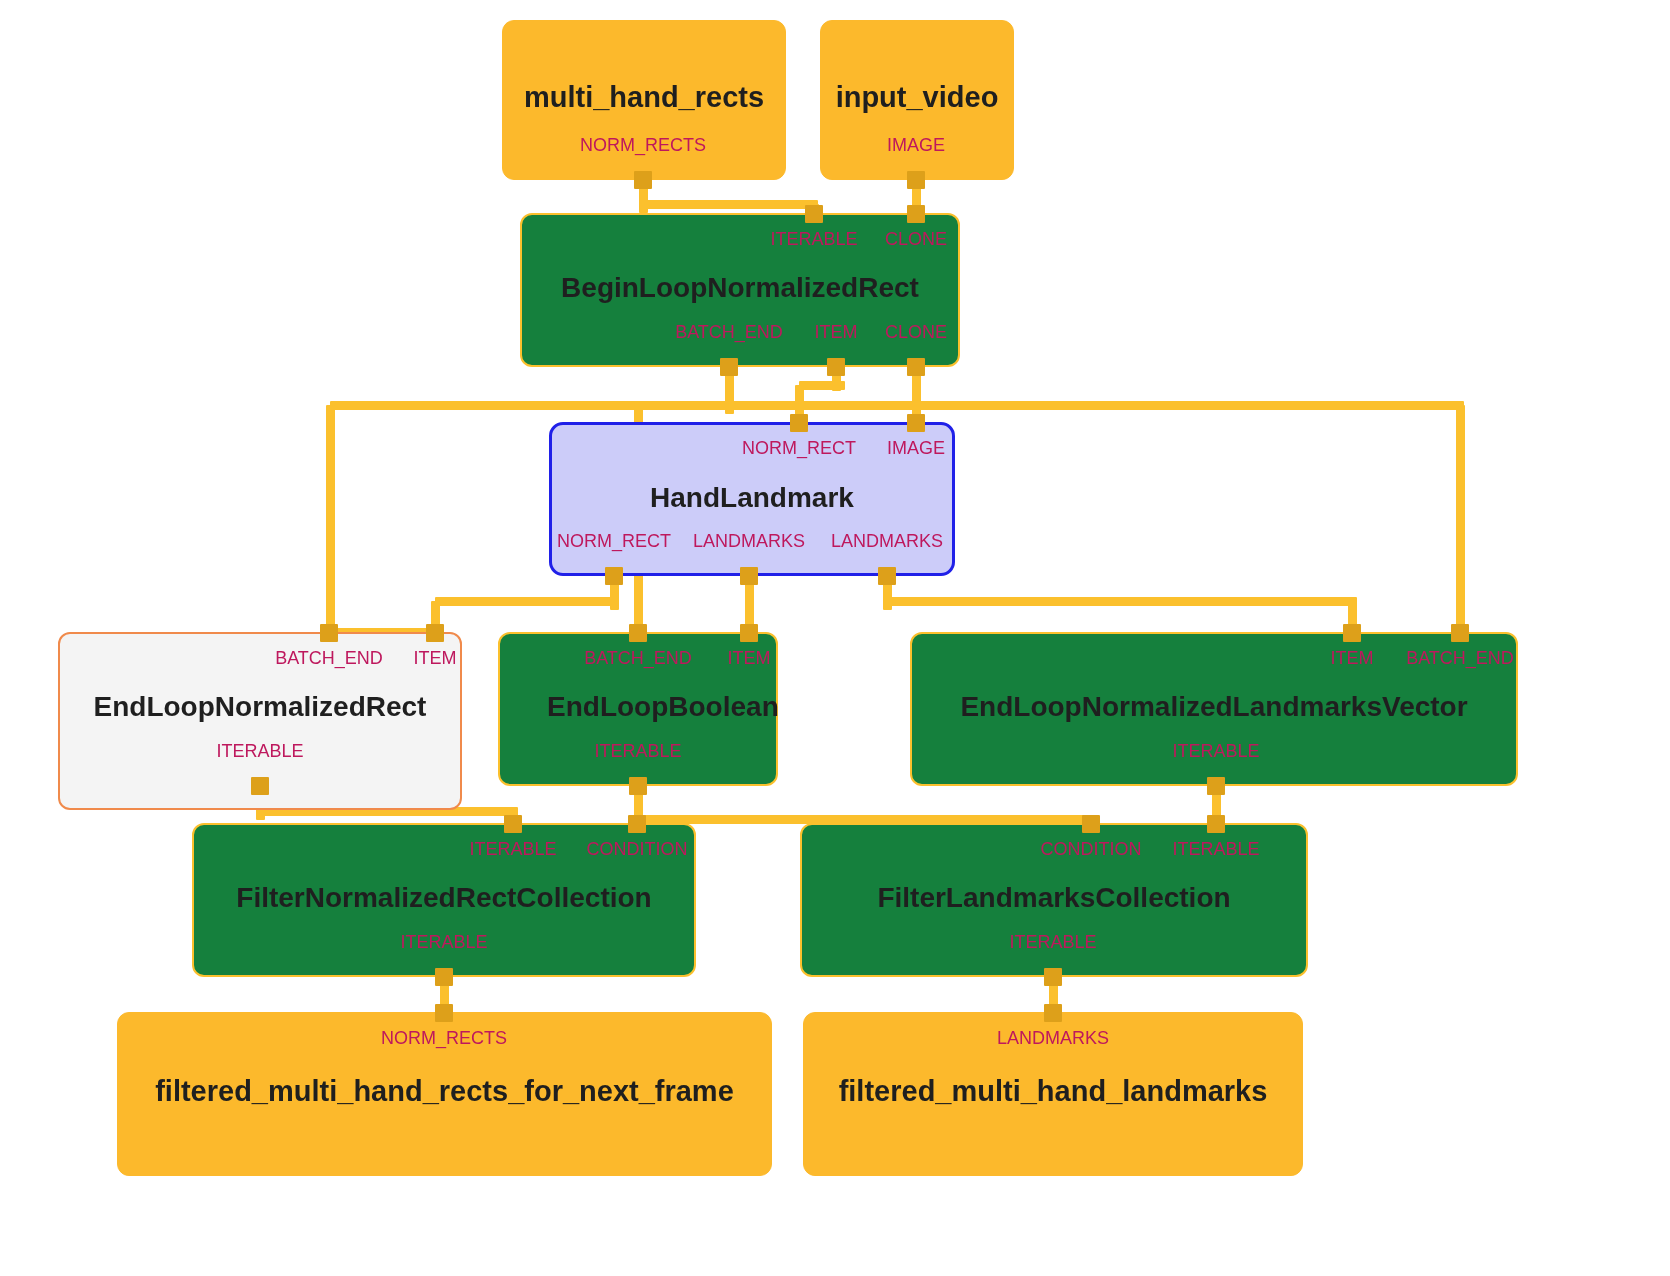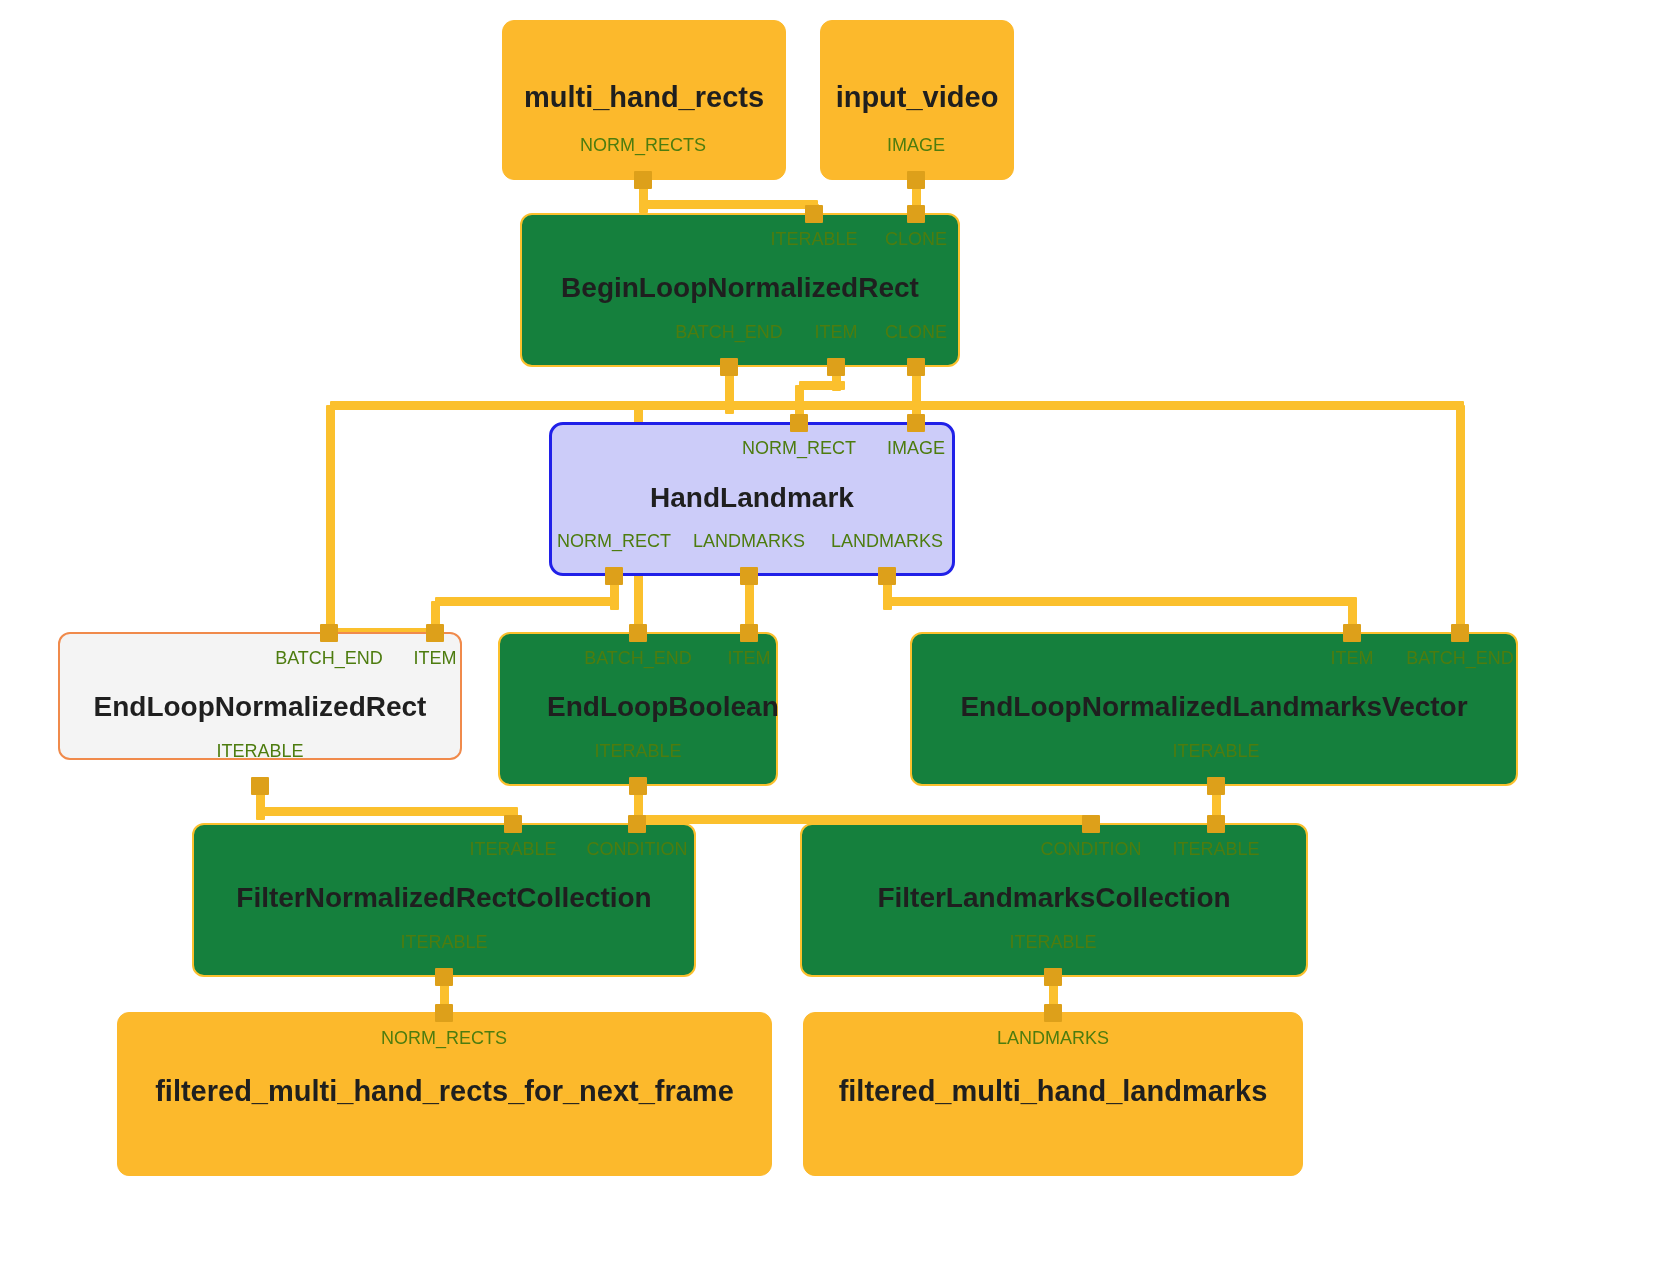--- a/index.html
+++ b/index.html
@@ -13,21 +13,21 @@
   }
   .node.io{background:#fcb92c;border:1px solid #fcb92c;padding-left:7px;}
   .node.io .title{font-size:29px;}
   .node.calc{background:#15803d;border:2.5px solid #fbc02d;}
   .node.calc .title{font-size:28px;}
   .node.model{background:#ccccf9;border:3px solid #2020e8;}
   .node.model .title{font-size:28px;}
   .node.selected{background:#f4f4f4;border:2.5px solid #f08a4b;}
 
   .port-label{
-    position:absolute;font-size:18px;color:#4d7c0f;
+    position:absolute;font-size:18px;color:#be185d;
     white-space:nowrap;transform:translateX(-50%);text-align:center;
   }
   .port{
     position:absolute;width:18px;height:18px;background:#dda01a;
     transform:translateX(-50%);border-radius:1px;
   }
 
   .edge{position:absolute;background:#fbc02d;border-radius:1px;}
   .edge.h{height:9px;}
   .edge.v{width:9px;}
@@ -98,21 +98,21 @@
       <div class="port-label" style="left: 799px; top: 438px;">NORM_RECT</div>
       <div class="port" style="left: 799px; top: 414px;"></div>
       <div class="port-label" style="left: 916px; top: 438px;">IMAGE</div>
       <div class="port" style="left: 916px; top: 414px;"></div>
       <div class="port-label" style="left: 614px; top: 531px;">NORM_RECT</div>
       <div class="port" style="left: 614px; top: 567px;"></div>
       <div class="port-label" style="left: 749px; top: 531px;">LANDMARKS</div>
       <div class="port" style="left: 749px; top: 567px;"></div>
       <div class="port-label" style="left: 887px; top: 531px;">LANDMARKS</div>
       <div class="port" style="left: 887px; top: 567px;"></div>
-      <div class="node calc selected" style="left: 58px; top: 632px; width: 404px; height: 128px; padding-left: 16px;">
+      <div class="node calc selected" style="left: 58px; top: 632px; width: 404px; height: 178px; padding-left: 16px;">
         <div class="title" style="top: 57px;">EndLoopNormalizedRect</div>
       </div>
       <div class="port-label" style="left: 329px; top: 648px;">BATCH_END</div>
       <div class="port" style="left: 329px; top: 624px;"></div>
       <div class="port-label" style="left: 435px; top: 648px;">ITEM</div>
       <div class="port" style="left: 435px; top: 624px;"></div>
       <div class="port-label" style="left: 260px; top: 741px;">ITERABLE</div>
       <div class="port" style="left: 260px; top: 777px;"></div>
       <div class="node calc" style="left: 498px; top: 632px; width: 280px; height: 154px;">
         <div class="title" style="top: 57px; margin-left: 47px;">EndLoopBoolean</div>

